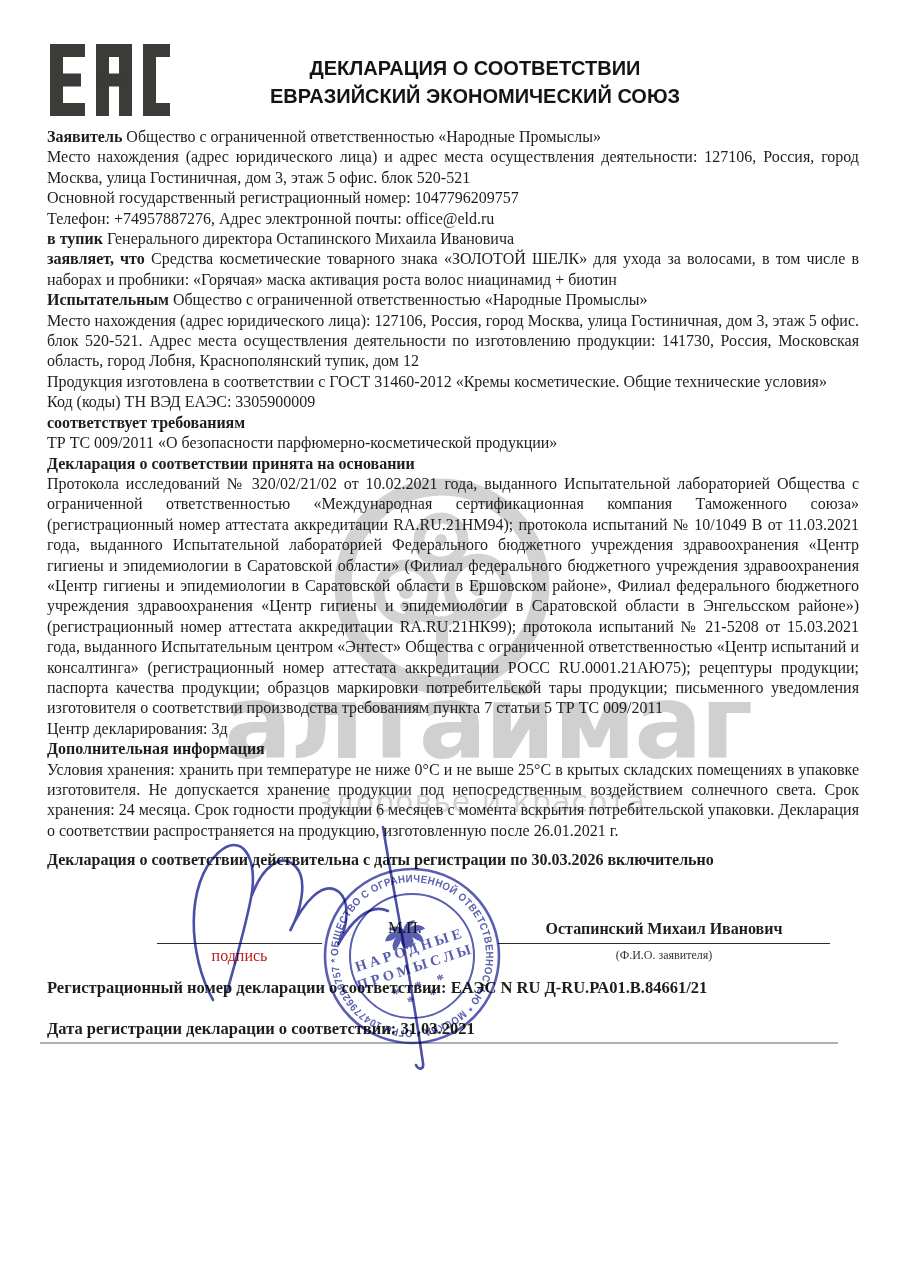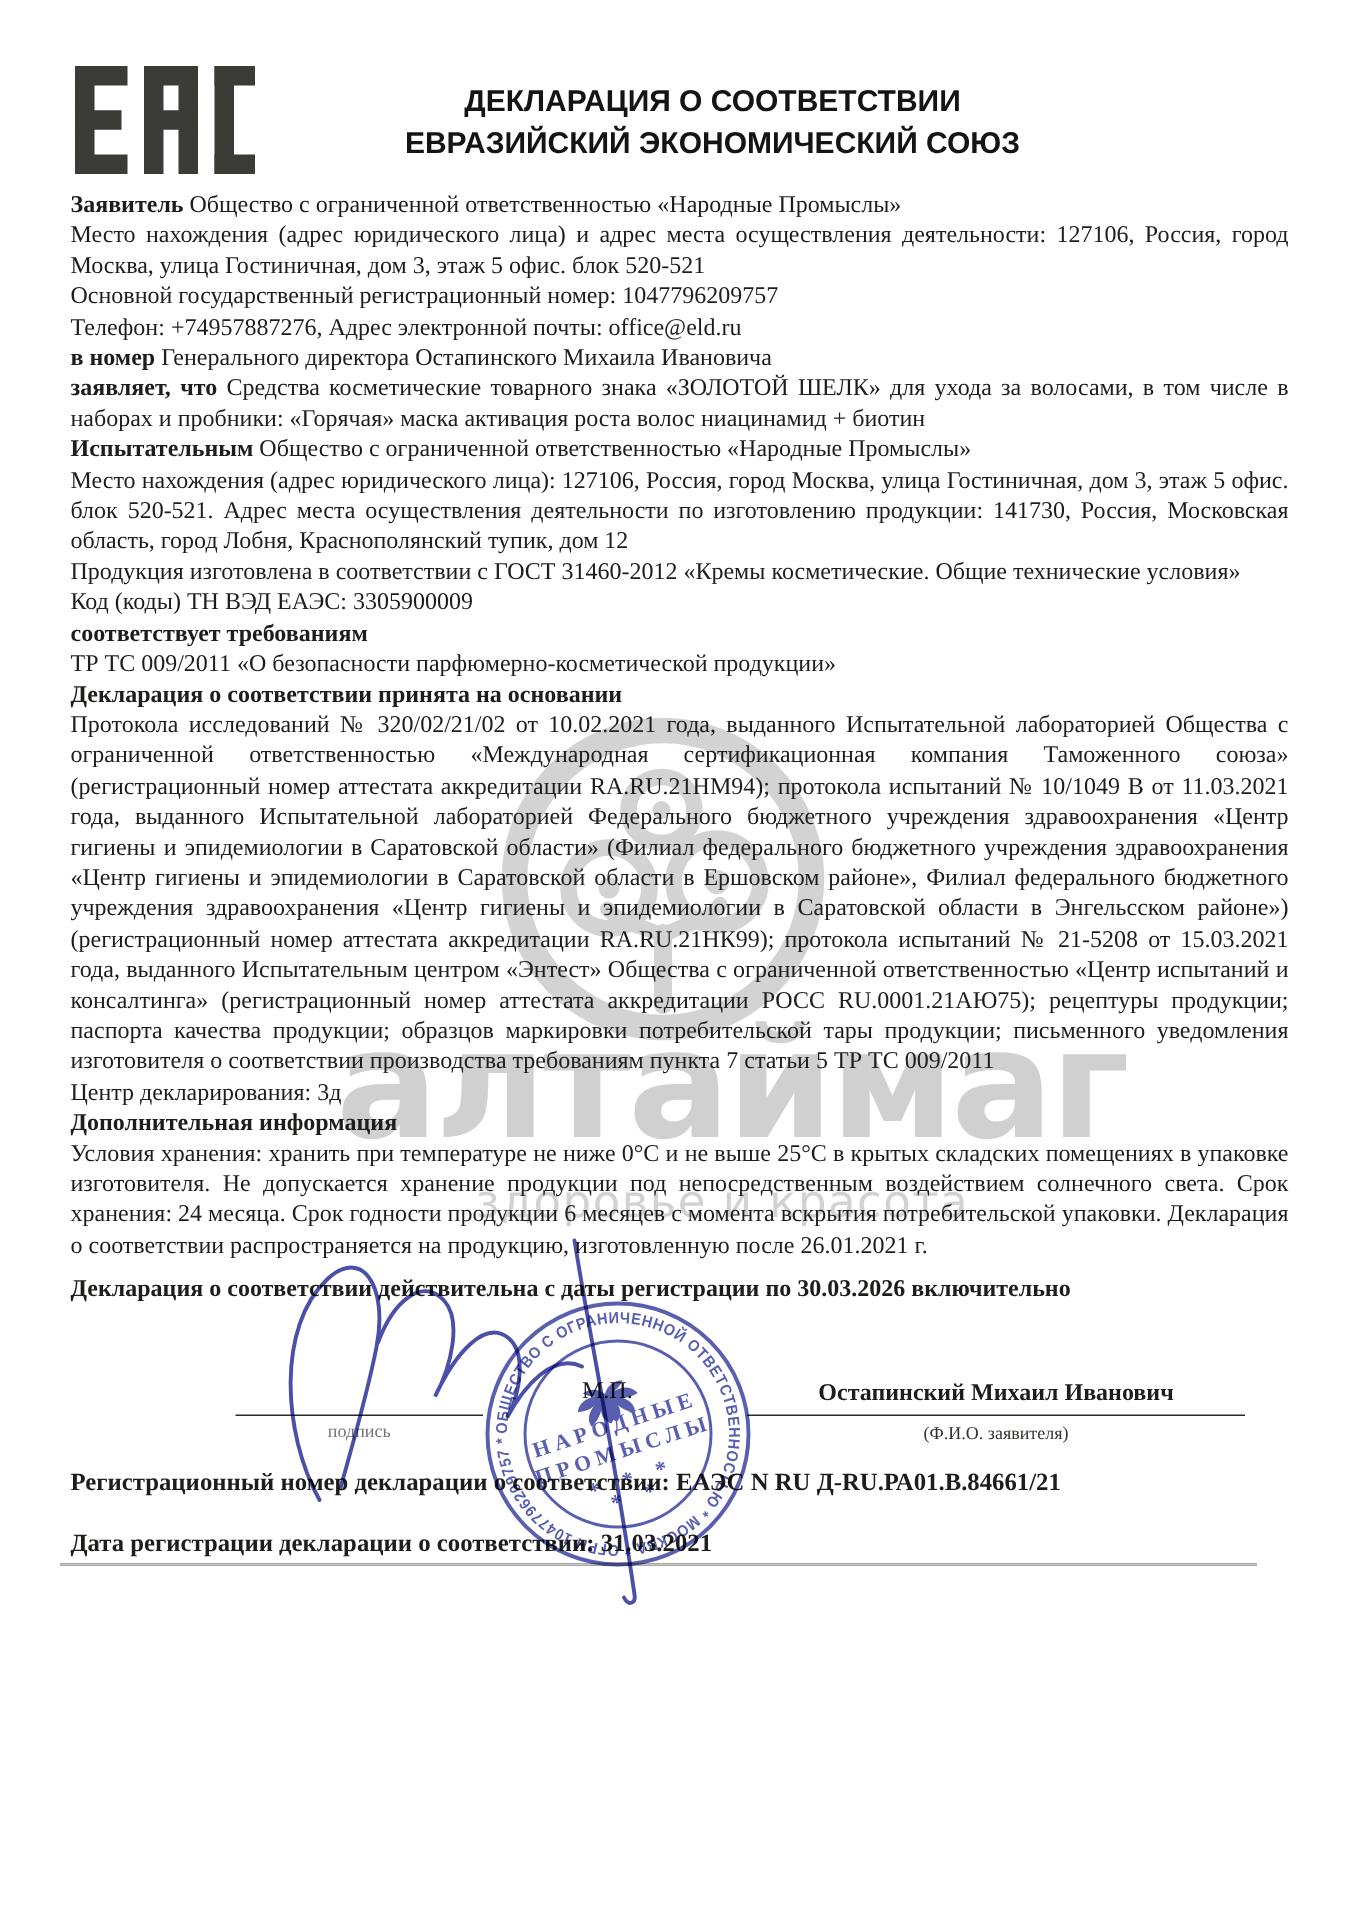--- a/index.html
+++ b/index.html
@@ -14,21 +14,21 @@
   #doc-body{position:absolute;left:47px;top:127px;width:812px;
             font-size:16px;line-height:20.4px;}
   #doc-body p{margin:0;text-align:justify;text-align-last:left;}
   #doc-body p b{margin-right:0;margin-top:46px;}
   #validity-line{margin-top:9px !important;font-weight:bold;}
   
   .abs{position:absolute;}
   .sigline{height:0;border-top:1.6px solid #2b2b29;}
   #sig-line-left{left:157px;top:943px;width:165px;}
   #sig-line-right{left:498px;top:943px;width:332px;}
-  #sig-caption{left:157px;top:947px;width:165px;text-align:center;font-size:12px;color:#737373;}
+  #sig-caption{left:157px;top:947px;width:165px;text-align:center;font-size:16px;color:#b91c1c;}
   #mp-label{left:388px;top:919px;font-size:16px;}
   #applicant-name{left:498px;top:920px;width:332px;text-align:center;font-size:16px;font-weight:bold;}
   #applicant-caption{left:498px;top:948px;width:332px;text-align:center;font-size:12px;color:#33332f;}
   #reg-number-line{left:47px;top:978px;width:820px;font-size:16.5px;font-weight:bold;}
   #reg-date-line{left:47px;top:1019px;width:820px;font-size:16.5px;font-weight:bold;}
   #bottom-rule{left:40px;top:1042px;width:798px;height:2px;
                background:linear-gradient(#9a9a9a,#c7c7c7,#9a9a9a);}
   
   #wm-circle{left:330px;top:474px;mix-blend-mode:multiply;opacity:.55;}
   #wm-brand{left:224px;top:664px;font-family:"DejaVu Sans","Liberation Sans",sans-serif;
@@ -82,21 +82,21 @@
     <div>ДЕКЛАРАЦИЯ О СООТВЕТСТВИИ</div>
     <div>ЕВРАЗИЙСКИЙ ЭКОНОМИЧЕСКИЙ СОЮЗ</div>
   </div>
 
   <div id="doc-body">
 
   <p><b>Заявитель </b><span>Общество с ограниченной ответственностью «Народные Промыслы»</span></p>
       <p><span>Место нахождения (адрес юридического лица) и адрес места осуществления деятельности: 127106, Россия, город Москва, улица Гостиничная, дом 3, этаж 5 офис. блок 520-521</span></p>
       <p><span>Основной государственный регистрационный номер: 1047796209757</span></p>
       <p><span>Телефон: +74957887276, Адрес электронной почты: office@eld.ru</span></p>
-      <p><b>в номер </b><span>Генерального директора Остапинского Михаила Ивановича</span></p>
+      <p><b>в тупик </b><span>Генерального директора Остапинского Михаила Ивановича</span></p>
       <p><b>заявляет, что </b><span>Средства косметические товарного знака «ЗОЛОТОЙ ШЕЛК» для ухода за волосами, в том числе в наборах и пробники: «Горячая» маска активация роста волос ниацинамид + биотин</span></p>
       <p><b>Испытательным </b><span>Общество с ограниченной ответственностью «Народные Промыслы»</span></p>
       <p><span>Место нахождения (адрес юридического лица): 127106, Россия, город Москва, улица Гостиничная, дом 3, этаж 5 офис. блок 520-521. Адрес места осуществления деятельности по изготовлению продукции: 141730, Россия, Московская область, город Лобня, Краснополянский тупик, дом 12</span></p>
       <p><span>Продукция изготовлена в соответствии с ГОСТ 31460-2012 «Кремы косметические. Общие технические условия»</span></p>
       <p><span>Код (коды) ТН ВЭД ЕАЭС: 3305900009</span></p>
       <p><b>соответствует требованиям</b></p>
       <p><span>ТР ТС 009/2011 «О безопасности парфюмерно-косметической продукции»</span></p>
       <p><b>Декларация о соответствии принята на основании</b></p>
       <p><span>Протокола исследований № 320/02/21/02 от 10.02.2021 года, выданного Испытательной лабораторией Общества с ограниченной ответственностью «Международная сертификационная компания Таможенного союза» (регистрационный номер аттестата аккредитации RA.RU.21НМ94); протокола испытаний № 10/1049 В от 11.03.2021 года, выданного Испытательной лабораторией Федерального бюджетного учреждения здравоохранения «Центр гигиены и эпидемиологии в Саратовской области» (Филиал федерального бюджетного учреждения здравоохранения «Центр гигиены и эпидемиологии в Саратовской области в Ершовском районе», Филиал федерального бюджетного учреждения здравоохранения «Центр гигиены и эпидемиологии в Саратовской области в Энгельсском районе») (регистрационный номер аттестата аккредитации RA.RU.21НК99); протокола испытаний № 21-5208 от 15.03.2021 года, выданного Испытательным центром «Энтест» Общества с ограниченной ответственностью «Центр испытаний и консалтинга» (регистрационный номер аттестата аккредитации РОСС RU.0001.21АЮ75); рецептуры продукции; паспорта качества продукции; образцов маркировки потребительской тары продукции; письменного уведомления изготовителя о соответствии производства требованиям пункта 7 статьи 5 ТР ТС 009/2011</span></p>
       <p><span>Центр декларирования: 3д</span></p>

